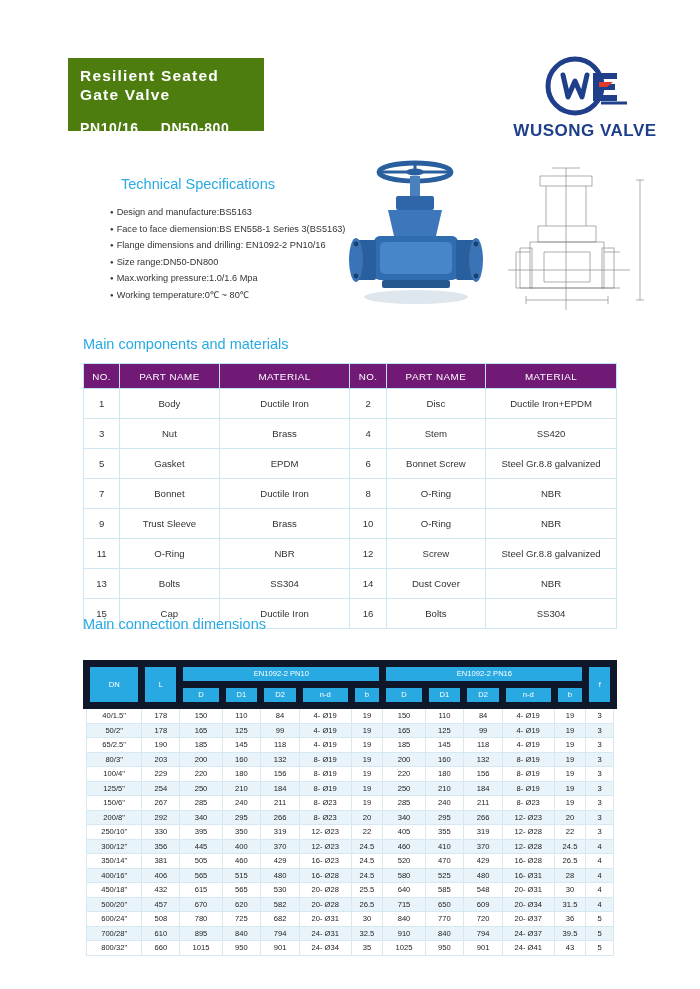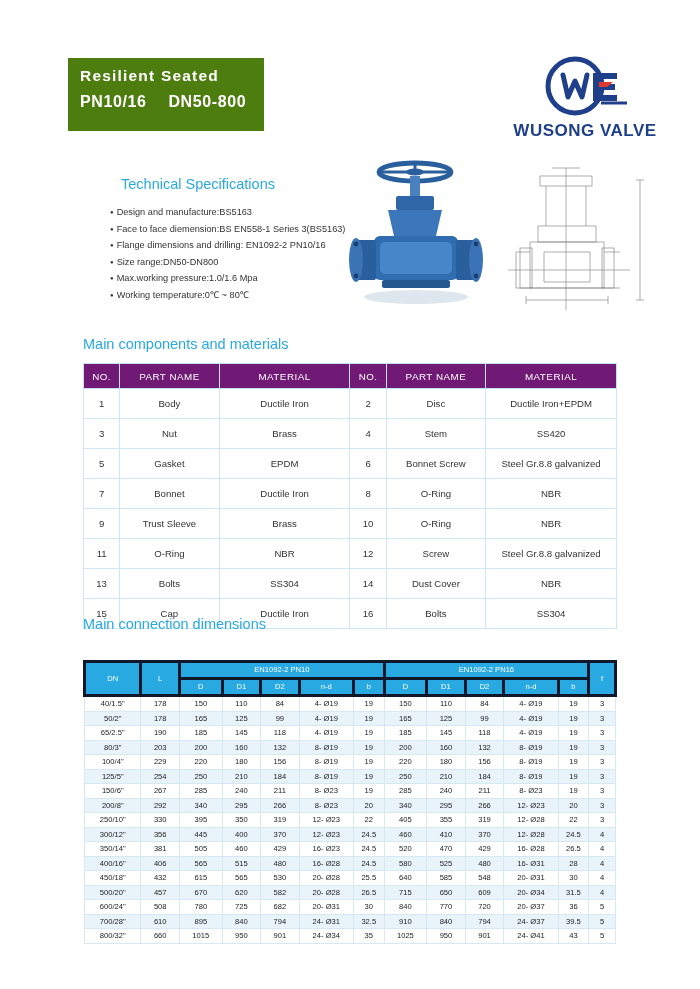--- a/index.html
+++ b/index.html
@@ -10,21 +10,21 @@
   }
   .page{position:relative;width:700px;height:989px;}
 
   
   .title-box{
     position:absolute;left:68px;top:58px;width:196px;height:73px;
     background:#4d7c0f;color:#ffffff;
     padding:8px 10px 0 12px;box-sizing:border-box;
   }
   .title-box .t1{font-size:15.5px;font-weight:bold;letter-spacing:1.2px;line-height:19px;}
-  .title-box .t2{font-size:16px;font-weight:bold;letter-spacing:0.6px;margin-top:8px;}
+  .title-box .t2{font-size:14px;font-weight:bold;letter-spacing:0.6px;margin-top:16px;}
   .title-box .t2 .sp{display:inline-block;width:22px;}
 
   .logo-wrap{position:absolute;left:505px;top:55px;width:160px;height:95px;text-align:center;}
   .logo-mark{display:block;margin:0 auto;}
   .logo-text{font-size:17px;font-weight:bold;color:#1f3f8a;letter-spacing:0.5px;margin-top:4px;}
 
   
   .sec-h{
     position:absolute;color:#29a9e1;font-size:14.5px;font-weight:normal;
   }
@@ -61,21 +61,21 @@
   .comp-table td.pn{width:100px;}
   .comp-table td.mt{width:132px;}
 
   
   .dim-table{
     position:absolute;left:83px;top:660px;width:534px;
     border-collapse:collapse;font-size:7.6px;
   }
   .dim-table th{
     background:#29a9e1;color:#fff;font-weight:normal;
-    border:3px solid #0f172a;height:14px;line-height:12px;padding:0 1px;
+    border:7px solid #0f172a;height:14px;line-height:12px;padding:0 1px;
   }
   .dim-table td{
     border:1px solid #d6e9f3;height:13.5px;text-align:center;color:#222;padding:0 1px;
   }
   .dim-table tr.odd td{background:#ffffff;}
   .dim-table tr.even td{background:#e8f3fa;}
   .dim-table td.dn{font-weight:normal;}
   .dim-table th.dn-h{width:52px;}
   .dim-table th.l-h{width:34px;}
   .dim-table th.f-h{width:22px;}
@@ -83,20 +83,21 @@
   .w-d{width:38px;} .w-d1{width:34px;} .w-d2{width:34px;}
   .w-nd{width:50px;} .w-b{width:26px;}
 </style>
 </head>
 <body>
 
 <div class="page">
 
   <div class="title-box">
     <div class="t1">Resilient Seated</div>
+    <div class="t1">Gate Valve</div>
     <div class="t2">
       <span>PN10/16</span><span class="sp"></span><span>DN50-800</span>
     </div>
   </div>
 
   <div class="logo-wrap">
     <svg class="logo-mark" width="88" height="62" viewBox="0 0 88 62">
       <circle cx="34" cy="31" r="27" fill="none" stroke="#1f3f8a" stroke-width="5"></circle>
       <path d="M22 20 L27 42 L34 26 L41 42 L46 20" fill="none" stroke="#1f3f8a" stroke-width="5" stroke-linecap="round" stroke-linejoin="round"></path>
       <path d="M52 18 h24 v6 h-14 v5 h12 v6 h-12 v5 h14 v6 h-24 z" fill="#1f3f8a"></path>

